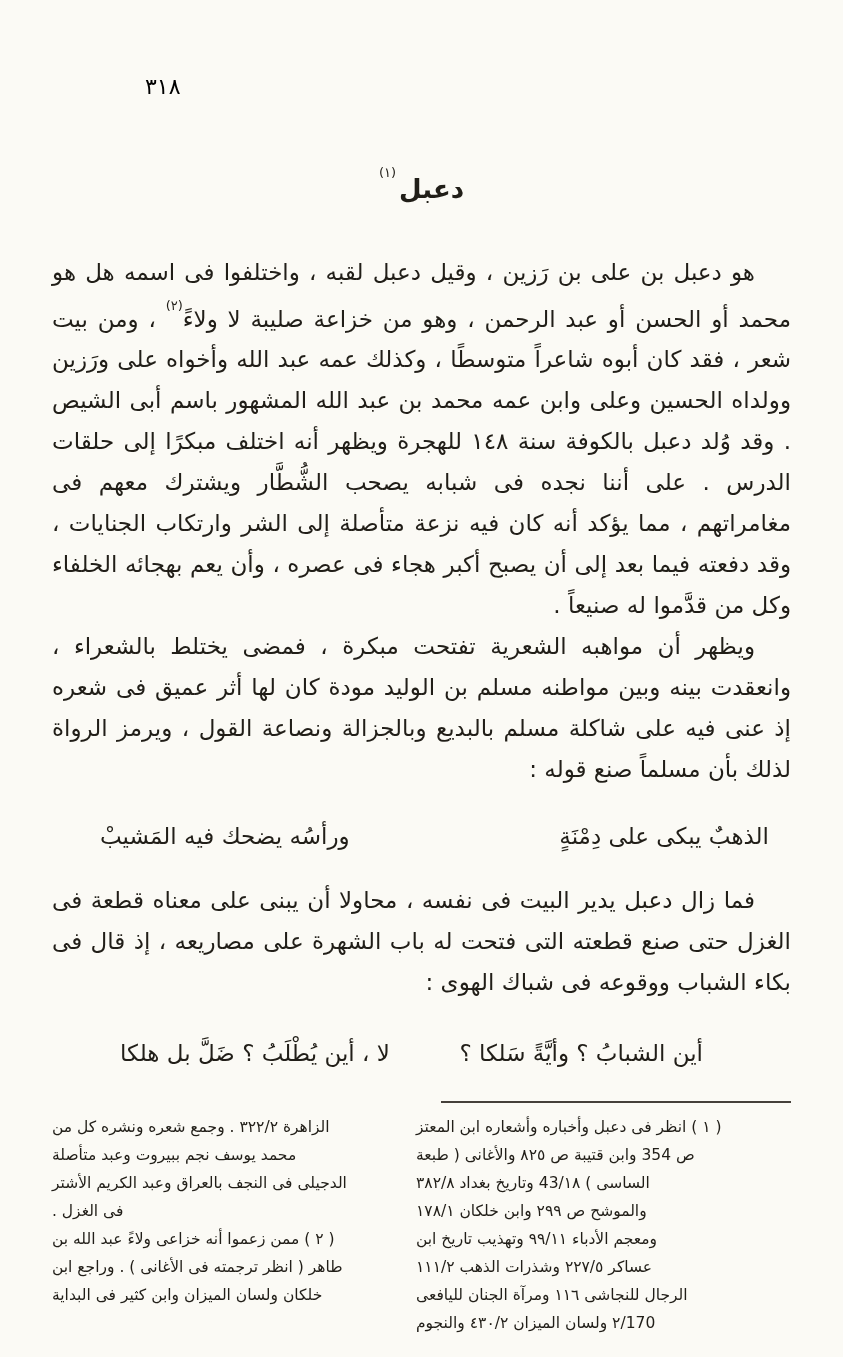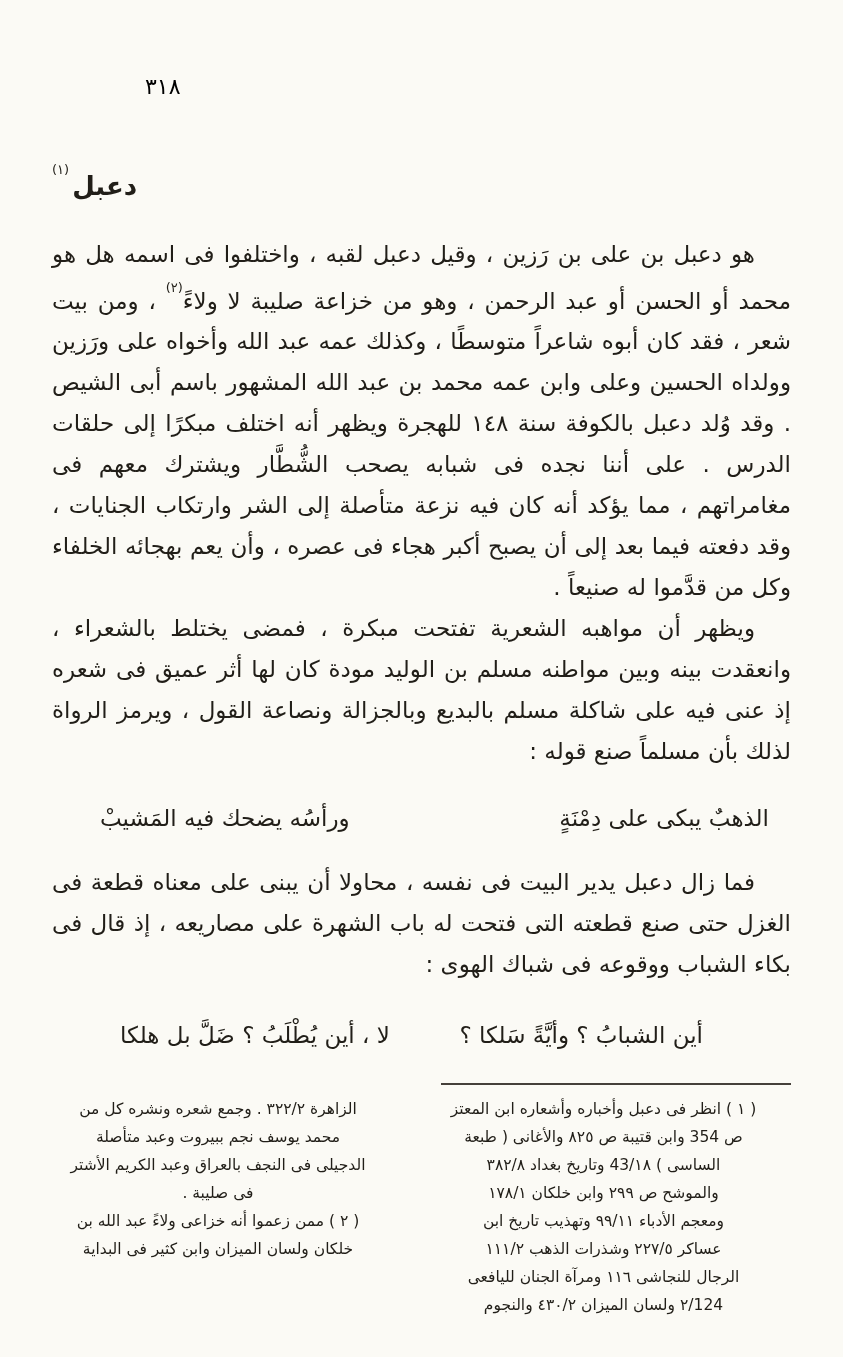--- a/index.html
+++ b/index.html
@@ -26,40 +26,40 @@
     color: #000000;
     margin-left: 41px;
   }
 
   .content { padding: 0 52px; }
 
   .heading {
     margin: 165px 0 0;
     font-size: 26px;
     font-weight: 700;
-    line-height: 31px;
-    text-align: left;
+    line-height: 37px;
+    text-align: center;
   }
 
   .fn-ref {
     font-size: 13px;
     position: relative;
     top: -8px;
     font-weight: 400;
     white-space: nowrap;
   }
   .heading .fn-ref { top: -11px; margin-right: 3px; }
 
   .body-para {
     margin: 0;
     font-size: 23px;
     line-height: 41px;
     text-align: justify;
   }
-  .body-para.first { margin-top: 32px; }
+  .body-para.first { margin-top: 44px; }
   .indent { text-indent: 36px; }
 
   .verse {
     display: flex;
     justify-content: space-between;
     font-size: 23px;
     line-height: 40px;
   }
   .verse-1 { margin: 26px 22px 24px 48px; }
   .verse-2 { margin: 30px 88px 0 68px; }
@@ -76,21 +76,21 @@
     background: #45403a;
     margin-bottom: 10px;
   }
   .fn-columns {
     display: flex;
     justify-content: space-between;
     align-items: flex-start;
   }
   .fn-col-right { width: 375px; }
   .fn-col-left  { width: 332px; }
-  .fn-line { white-space: nowrap; text-align: center; }
+  .fn-line { white-space: nowrap; text-align: left; }
 </style>
 </head>
 <body>
 
 <div class="page">
 
   <div class="page-number">٣١٨</div>
 
   <div class="content">
 
@@ -116,27 +116,28 @@
       <div class="fn-rule"></div>
       <div class="fn-columns">
         <div class="fn-col fn-col-right">
             <div class="fn-line">( ١ ) انظر فى دعبل وأخباره وأشعاره ابن المعتز</div>
             <div class="fn-line">ص 354 وابن قتيبة ص ٨٢٥ والأغانى ( طبعة</div>
             <div class="fn-line">الساسى ) 43/١٨ وتاريخ بغداد ٣٨٢/٨</div>
             <div class="fn-line">والموشح ص ٢٩٩ وابن خلكان ١٧٨/١</div>
             <div class="fn-line">ومعجم الأدباء ٩٩/١١ وتهذيب تاريخ ابن</div>
             <div class="fn-line">عساكر ٢٢٧/٥ وشذرات الذهب ١١١/٢</div>
             <div class="fn-line">الرجال للنجاشى ١١٦ ومرآة الجنان لليافعى</div>
-            <div class="fn-line">124/٢ ولسان الميزان ٤٣٠/٢ والنجوم</div>
+            <div class="fn-line">170/٢ ولسان الميزان ٤٣٠/٢ والنجوم</div>
           </div>
         <div class="fn-col fn-col-left">
             <div class="fn-line">الزاهرة ٣٢٢/٢ . وجمع شعره ونشره كل من</div>
             <div class="fn-line">محمد يوسف نجم ببيروت وعبد متأصلة</div>
             <div class="fn-line">الدجيلى فى النجف بالعراق وعبد الكريم الأشتر</div>
-            <div class="fn-line">فى صليبة .</div>
+            <div class="fn-line">فى الغزل .</div>
             <div class="fn-line">( ٢ ) ممن زعموا أنه خزاعى ولاءً عبد الله بن</div>
+            <div class="fn-line">طاهر ( انظر ترجمته فى الأغانى ) . وراجع ابن</div>
             <div class="fn-line">خلكان ولسان الميزان وابن كثير فى البداية</div>
           </div>
       </div>
     </div>
 
   </div>
 </div>
 
 </body></html>

